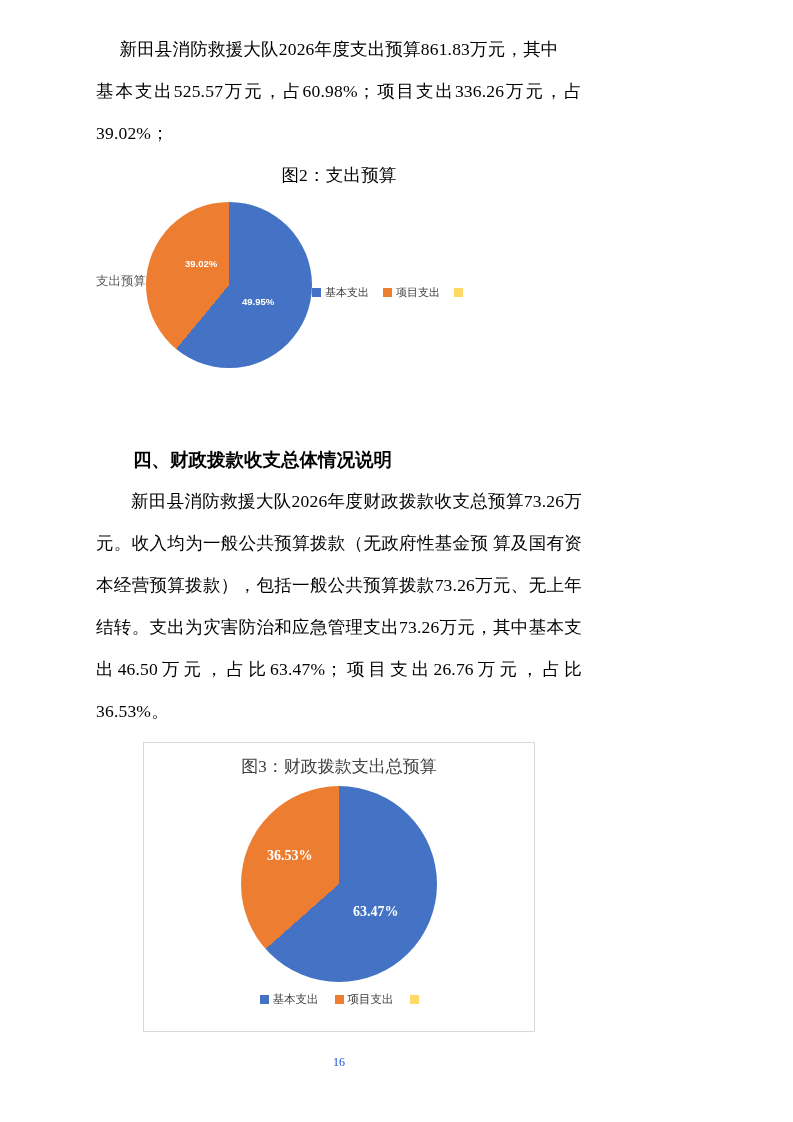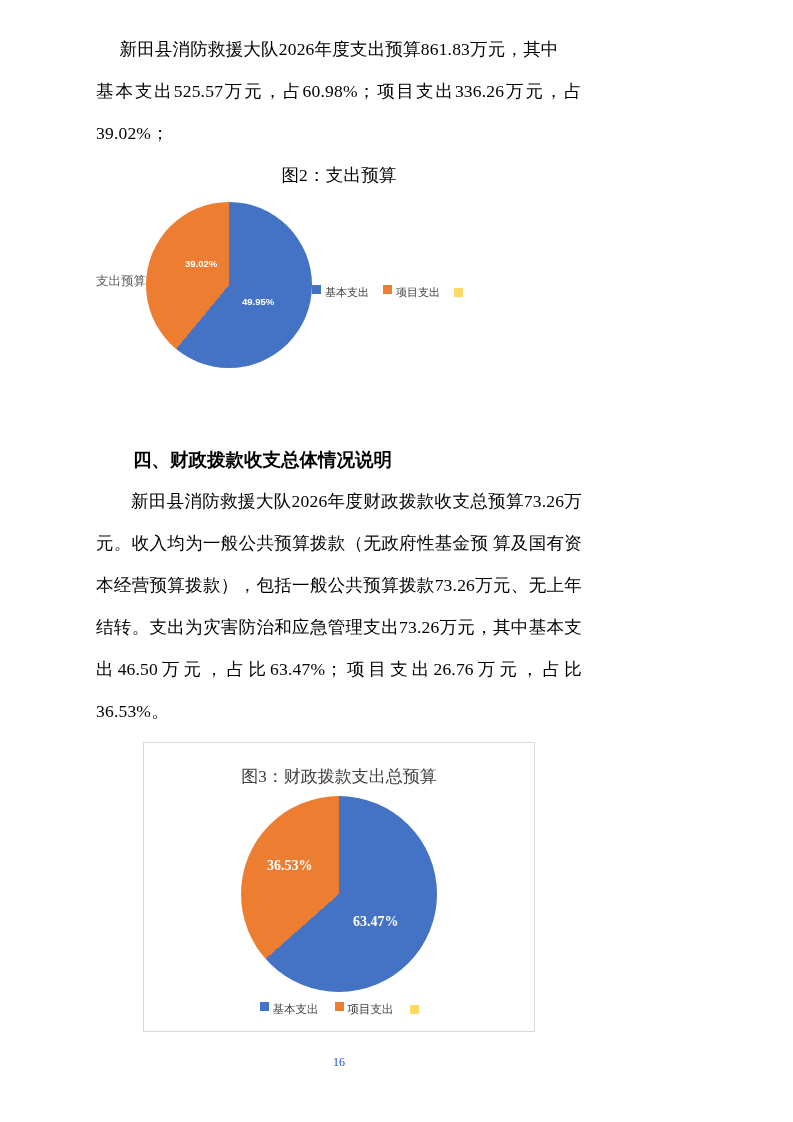--- a/index.html
+++ b/index.html
@@ -70,33 +70,33 @@
   .legend {
     display: flex;
     align-items: center;
     justify-content: center;
     gap: 14px;
     margin-top: 14px;
     font-family: "Liberation Sans", sans-serif;
     font-size: 11px;
     color: #404040;
   }
-  .legend-item { display: flex; gap: 4px; }
+  .legend-item { display: flex; align-items: center; gap: 4px; }
   .swatch { width: 9px; height: 9px; display: inline-block; }
 
   
   .chart3-frame {
     width: 392px;
     height: 290px;
     border: 1px solid #d9d9d9;
     margin: 10px auto 0 auto;
     display: flex;
     flex-direction: column;
     align-items: center;
-    padding-top: 22px;
+    padding-top: 12px;
     background: #ffffff;
   }
   .chart3-title {
     font-size: 17px;
     color: #404040;
     font-family: "Liberation Serif", serif;
   }
   .pie3 {
     width: 196px;
     height: 196px;

